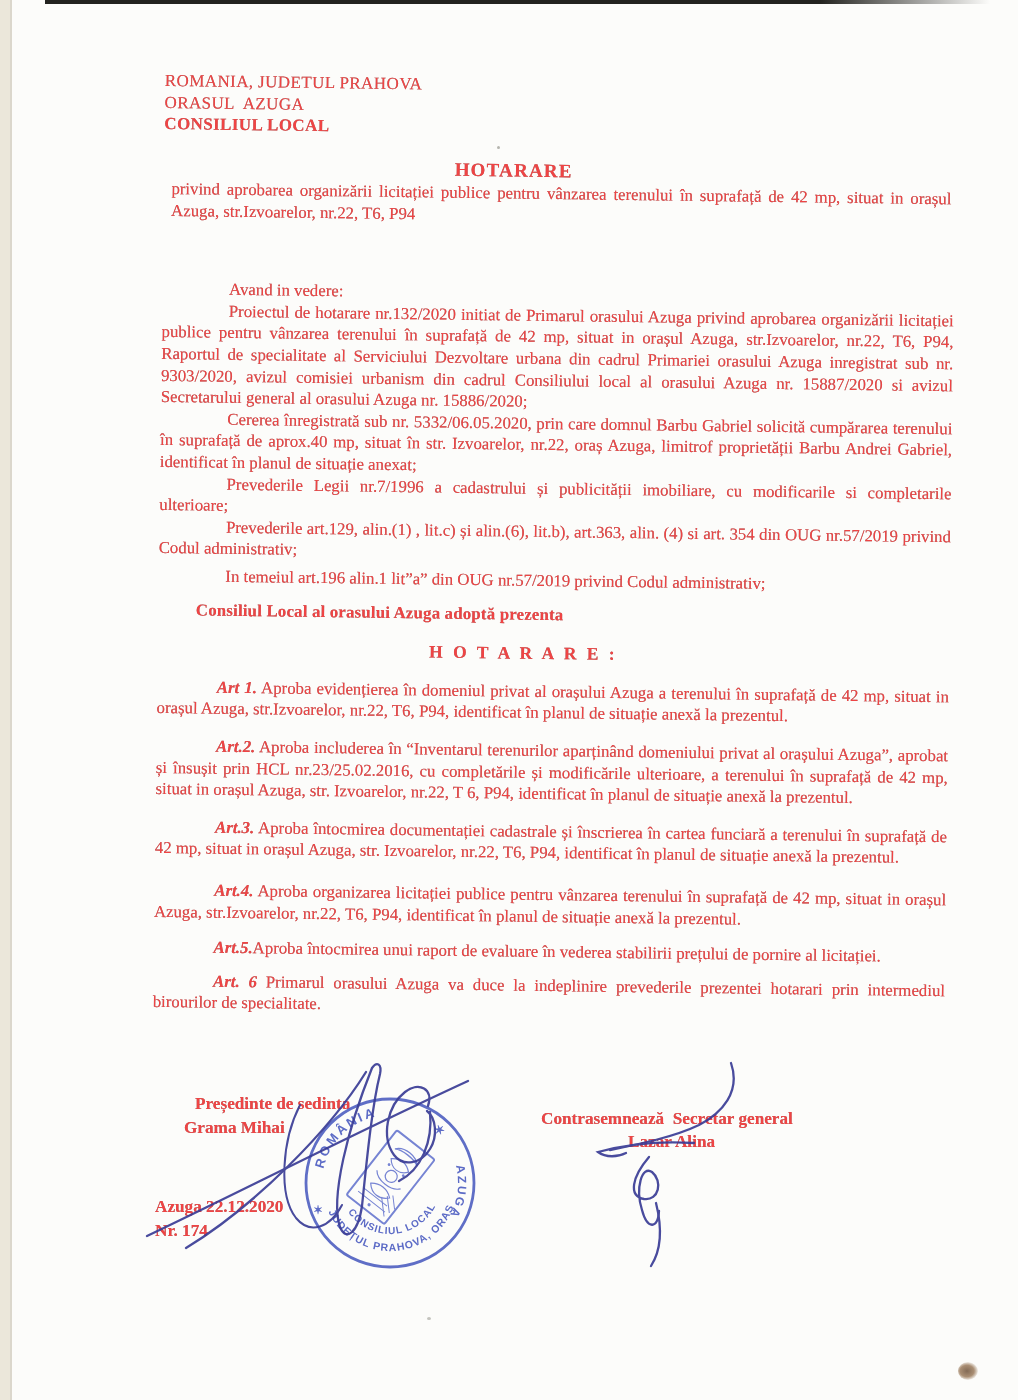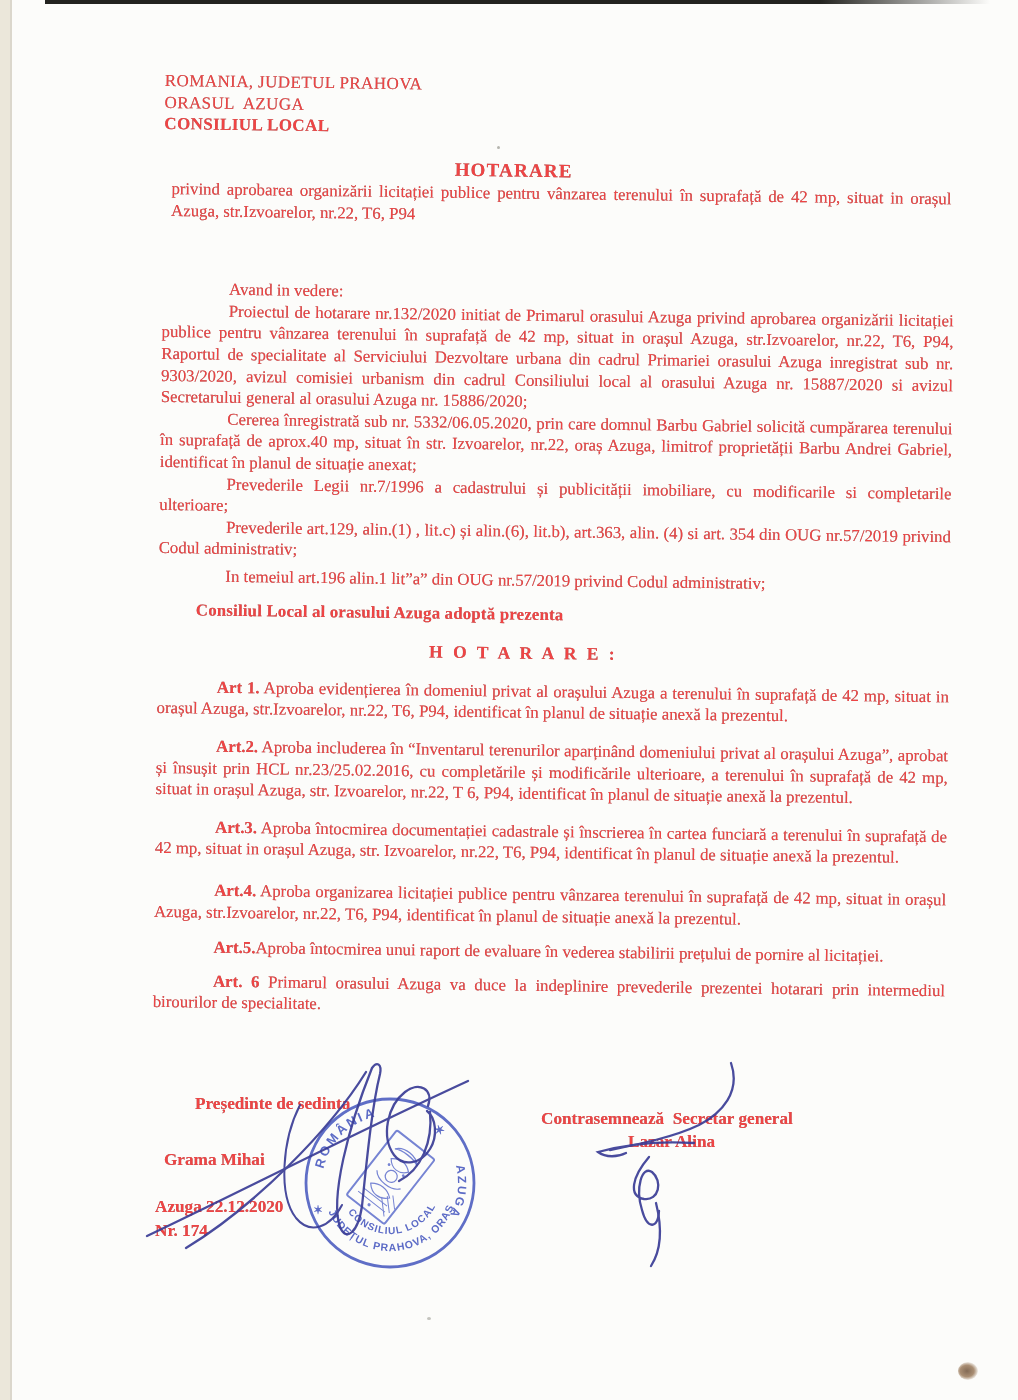--- a/index.html
+++ b/index.html
@@ -29,29 +29,29 @@
   .hdr{white-space:pre-wrap;font-size:17px;line-height:21.5px;letter-spacing:.4px;}
   .hdr.bold{font-weight:bold;}
   .doc-title{font-weight:bold;font-size:19px;letter-spacing:1.2px;text-align:center;margin:20px 92px 0 0;}
   .doc-subtitle{margin:2px 4px 0 8px;text-align:justify;}
   .having{margin-top:57px;text-indent:67px;}
   .para{margin:0;text-align:justify;text-indent:67px;}
   .mt6{margin-top:6px;}
   .adoption{font-weight:bold;margin:12px 0 0 38px;letter-spacing:.2px;}
   .decision-title{font-weight:bold;font-size:17.5px;text-align:center;letter-spacing:3px;margin:18px 60px 0 0;}
   .art{margin:16px 0 0 0;text-align:justify;text-indent:60px;}
-  .art .lbl{font-weight:bold;}
+  .art .lbl{font-weight:bold;font-style:italic;}
   .art4{margin-top:20px;}
   .art5{margin-top:14px;}
   .art6{margin-top:12px;}
   
   .f{position:absolute;font-weight:bold;font-size:17.2px;white-space:pre-wrap;
      text-shadow:0 0 .5px rgba(30,30,30,.5);}
   .f-pres{left:155px;top:1094px;margin-left:40px;}
-  .f-pres-name{left:164px;top:1118px;margin-top:32px;}
+  .f-pres-name{left:184px;top:1118px;}
   .f-counter{left:541px;top:1109px;}
   .f-counter-name{left:628px;top:1132px;}
   .f-date{left:155px;top:1197px;}
   .f-num{left:155px;top:1221px;}
   .stamp-svg{position:absolute;left:283px;top:1076px;width:214px;height:214px;opacity:.92;}
   .sig-svg{position:absolute;left:0;top:0;width:1018px;height:1400px;pointer-events:none;}
 </style>
 </head>
 <body>
 

